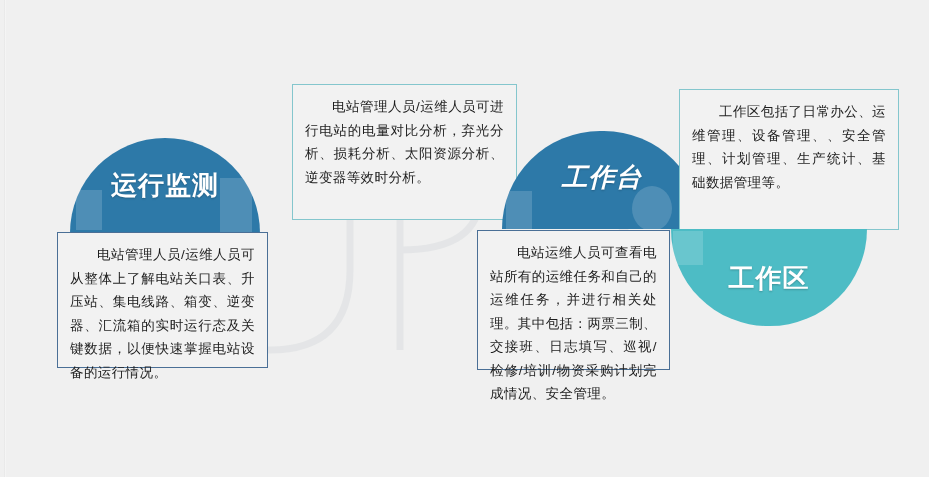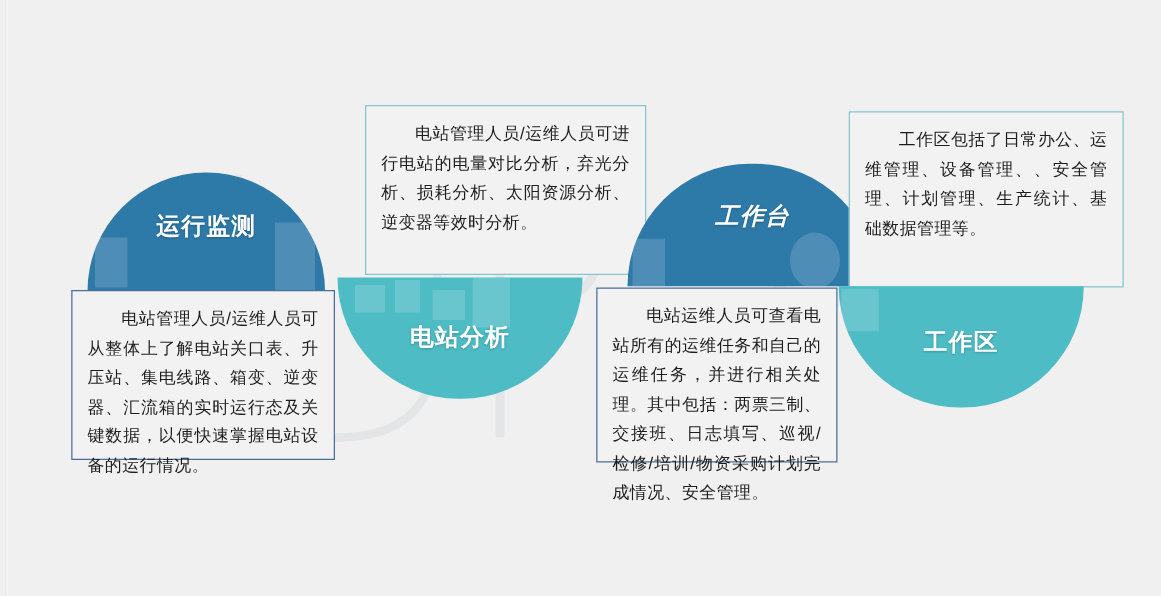--- a/index.html
+++ b/index.html
@@ -60,21 +60,21 @@
   .dome-teal {
     background: #4dbcc5;
   }
   .dome-label {
     position: absolute;
     left: 0;
     right: 0;
     text-align: center;
     color: #ffffff;
     font-weight: bold;
-    font-size: 19px;
+    font-size: 26px;
     letter-spacing: 1px;
     text-shadow: 0 1px 2px rgba(0,0,0,0.22);
     white-space: nowrap;
   }
 
   
   .deco {
     position: absolute;
     background: rgba(255,255,255,0.16);
     pointer-events: none;
@@ -139,27 +139,20 @@
   </svg>
 
   <div class="dome dome-top dome-blue" id="dome-1">
     <div class="deco" style="left:6px; top:52px; width:26px; height:40px;"></div>
     <div class="deco" style="left:150px; top:40px; width:32px; height:55px;"></div>
     <div class="dome-label" id="label-1">运行监测</div>
   </div>
   <div class="textbox border-blue" id="box-1">电站管理人员/运维人员可从整体上了解电站关口表、升压站、集电线路、箱变、逆变器、汇流箱的实时运行态及关键数据，以便快速掌握电站设备的运行情况。</div>
 
   <div class="textbox border-teal" id="box-2">电站管理人员/运维人员可进行电站的电量对比分析，弃光分析、损耗分析、太阳资源分析、逆变器等效时分析。</div>
-  <div class="dome dome-bottom dome-teal" id="dome-2">
-    <div class="deco" style="left:14px; top:6px; width:24px; height:22px;"></div>
-    <div class="deco" style="left:46px; top:2px; width:20px; height:26px;"></div>
-    <div class="deco" style="left:76px; top:10px; width:26px; height:24px;"></div>
-    <div class="deco" style="left:108px; top:0px; width:30px; height:40px;"></div>
-    <div class="dome-label" id="label-2">电站分析</div>
-  </div>
 
   <div class="dome dome-top dome-blue" id="dome-3">
     <div class="deco" style="left:4px; top:60px; width:26px; height:40px;"></div>
     <div class="deco" style="left:130px; top:55px; width:40px; height:45px; border-radius:50%;"></div>
     <div class="dome-label" id="label-3">工作台</div>
   </div>
   <div class="textbox border-blue" id="box-3">电站运维人员可查看电站所有的运维任务和自己的运维任务，并进行相关处理。其中包括：两票三制、交接班、日志填写、巡视/检修/培训/物资采购计划完成情况、安全管理。</div>
 
   <div class="textbox border-teal" id="box-4">工作区包括了日常办公、运维管理、设备管理、、安全管理、计划管理、生产统计、基础数据管理等。</div>
   <div class="dome dome-bottom dome-teal" id="dome-4">

